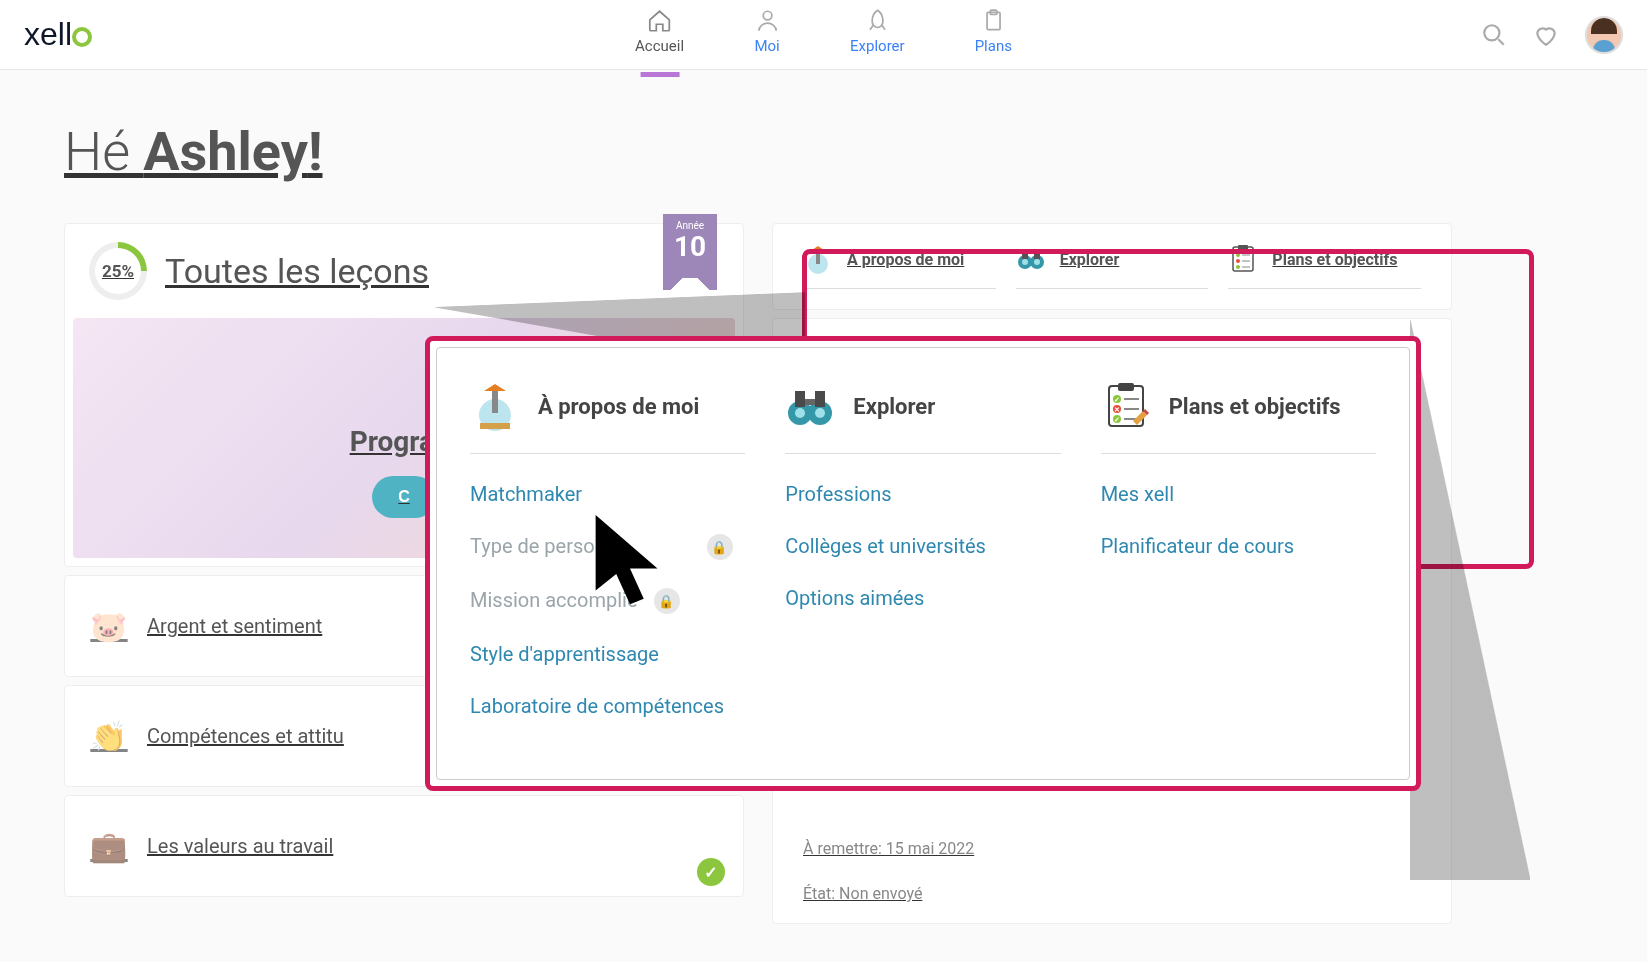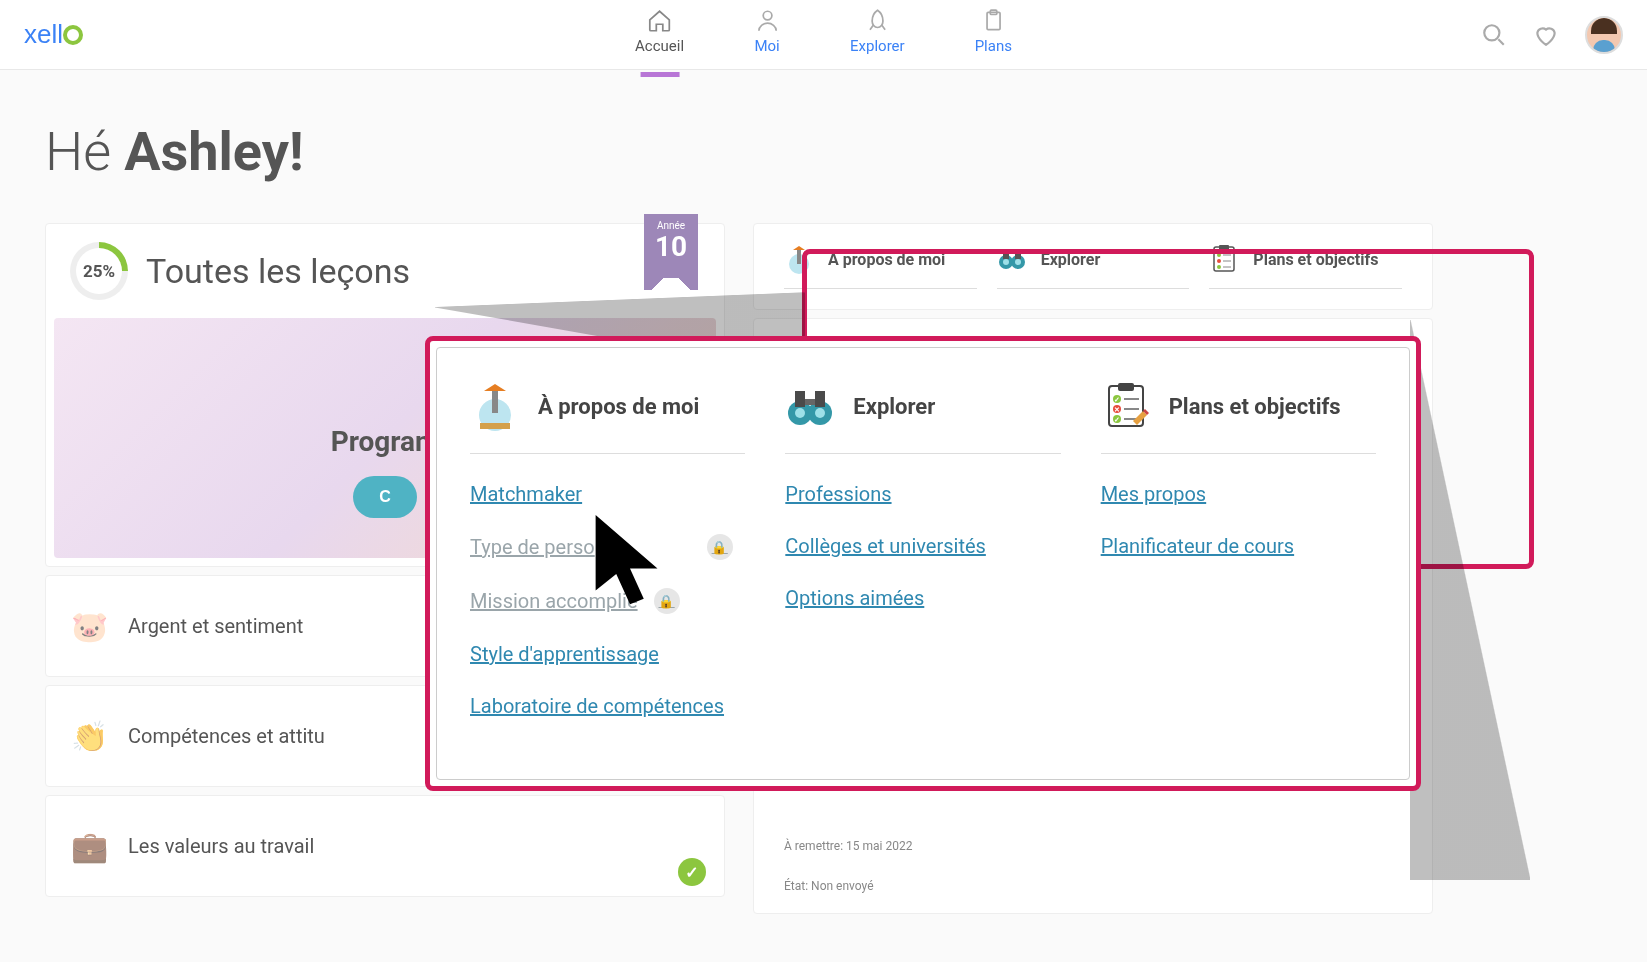--- a/index.html
+++ b/index.html
@@ -17,23 +17,23 @@
     .topbar {
       display: flex;
       align-items: center;
       justify-content: space-between;
       height: 70px;
       padding: 0 24px;
       background: #fff;
       border-bottom: 1px solid #e8e8e8;
     }
     .logo {
-      font-size: 26px;
+      font-size: 32px;
       font-weight: 300;
-      color: #3b82f6;
+      color: #0f172a;
       font-family: "Segoe UI", Arial, sans-serif;
       letter-spacing: 0;
     }
     .logo .o-dot {
       display: inline-block;
       width: 20px; height: 20px;
       border: 4px solid #8cc63f;
       border-radius: 50%;
       vertical-align: -2px;
     }
@@ -89,22 +89,23 @@
     .avatar::after {
       content: "";
       position: absolute;
       bottom: -4px; left: 6px; right: 6px; height: 16px;
       background: #5aa0d0;
       border-radius: 10px 10px 0 0;
     }
 
     
     .content {
-      padding: 50px 110px 0 45px;
-      position: relative;
+      padding: 50px 110px 0 64px;
+      position: relative;
+      text-decoration: underline;
     }
     .greeting {
       font-size: 54px;
       font-weight: 300;
       color: #555;
       margin-bottom: 40px;
     }
     .greeting b { font-weight: 700; }
 
     .columns {
@@ -247,21 +248,21 @@
       padding-bottom: 14px;
       font-size: 16px;
       font-weight: 700;
       color: #555;
       flex: 1;
     }
     .tab-col .ticon { width: 30px; height: 30px; }
 
     .due-row {
       padding: 20px 30px;
-      font-size: 12px;
+      font-size: 16px;
       color: #888;
     }
     .due-row + .due-row { padding-top: 6px; }
 
     
     .wedge {
       position: absolute;
       z-index: 3;
       background: linear-gradient(to bottom right, transparent 49.5%, rgba(0,0,0,0.25) 50%);
     }
@@ -308,27 +309,25 @@
       font-size: 22px;
       font-weight: 700;
       color: #444;
       padding-bottom: 22px;
       border-bottom: 1px solid #ddd;
       margin-bottom: 28px;
     }
     .mega-col h3 .hicon { width: 50px; height: 50px; }
     .mega-link {
       display: flex;
-      align-items: center;
       gap: 12px;
       font-size: 20px;
       color: #2f88b0;
       margin-bottom: 28px;
       cursor: pointer;
-      text-decoration: underline;
     }
     .mega-link.locked { color: #9aa5aa; gap: 16px; }
     .lock-badge {
       width: 26px; height: 26px;
       border-radius: 50%;
       background: #e6e6e6;
       display: flex; align-items: center; justify-content: center;
       font-size: 13px;
       color: #777;
     }
@@ -567,21 +566,21 @@
             <line x1="23" y1="18" x2="38" y2="18" stroke="#888" stroke-width="2"></line>
             <line x1="23" y1="28" x2="38" y2="28" stroke="#888" stroke-width="2"></line>
             <line x1="23" y1="38" x2="38" y2="38" stroke="#888" stroke-width="2"></line>
             <path d="M36 44 L46 34 L42 30 L32 40 Z" fill="#e6a040"></path>
             <path d="M46 34 L48 32 L44 28 L42 30 Z" fill="#c44"></path>
           </svg>
       </span>
       <span>Plans et objectifs</span>
     </h3>
     <div class="mega-link">
-        <span>Mes propos</span>
+        <span>Mes xell</span>
       </div>
     <div class="mega-link">
         <span>Planificateur de cours</span>
       </div>
   </div>
 </div>
 
 <svg class="cursor" viewBox="0 0 60 80">
   <path d="M5 5 L5 60 L20 48 L30 70 L40 66 L30 44 L50 44 Z" fill="#000"></path>
 </svg>

